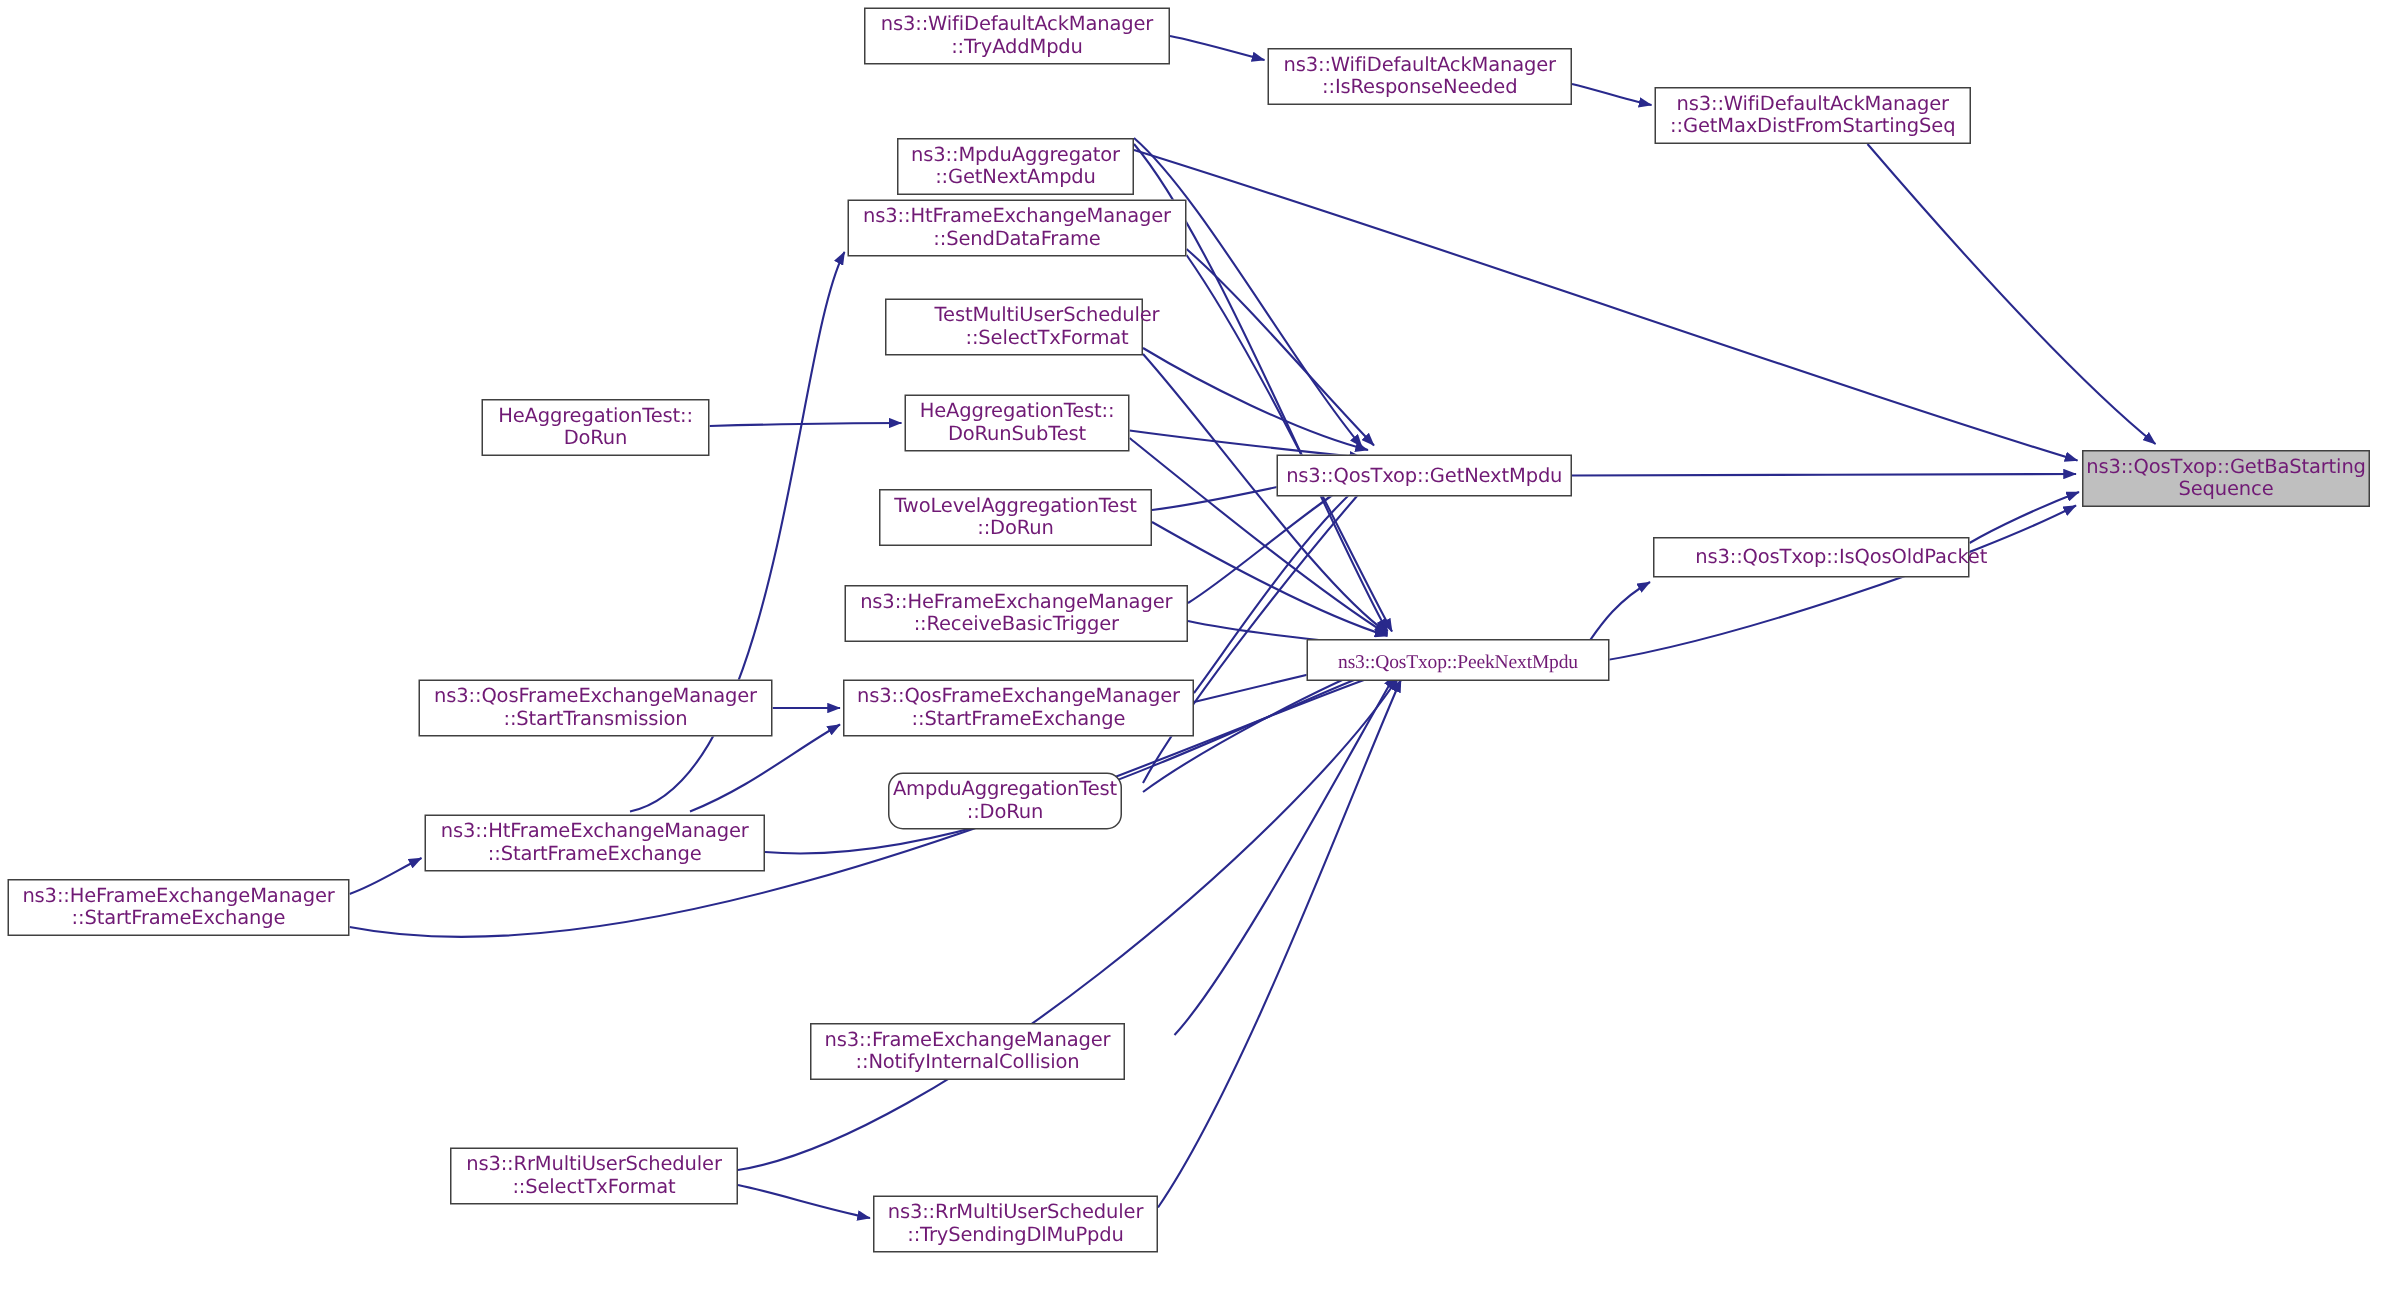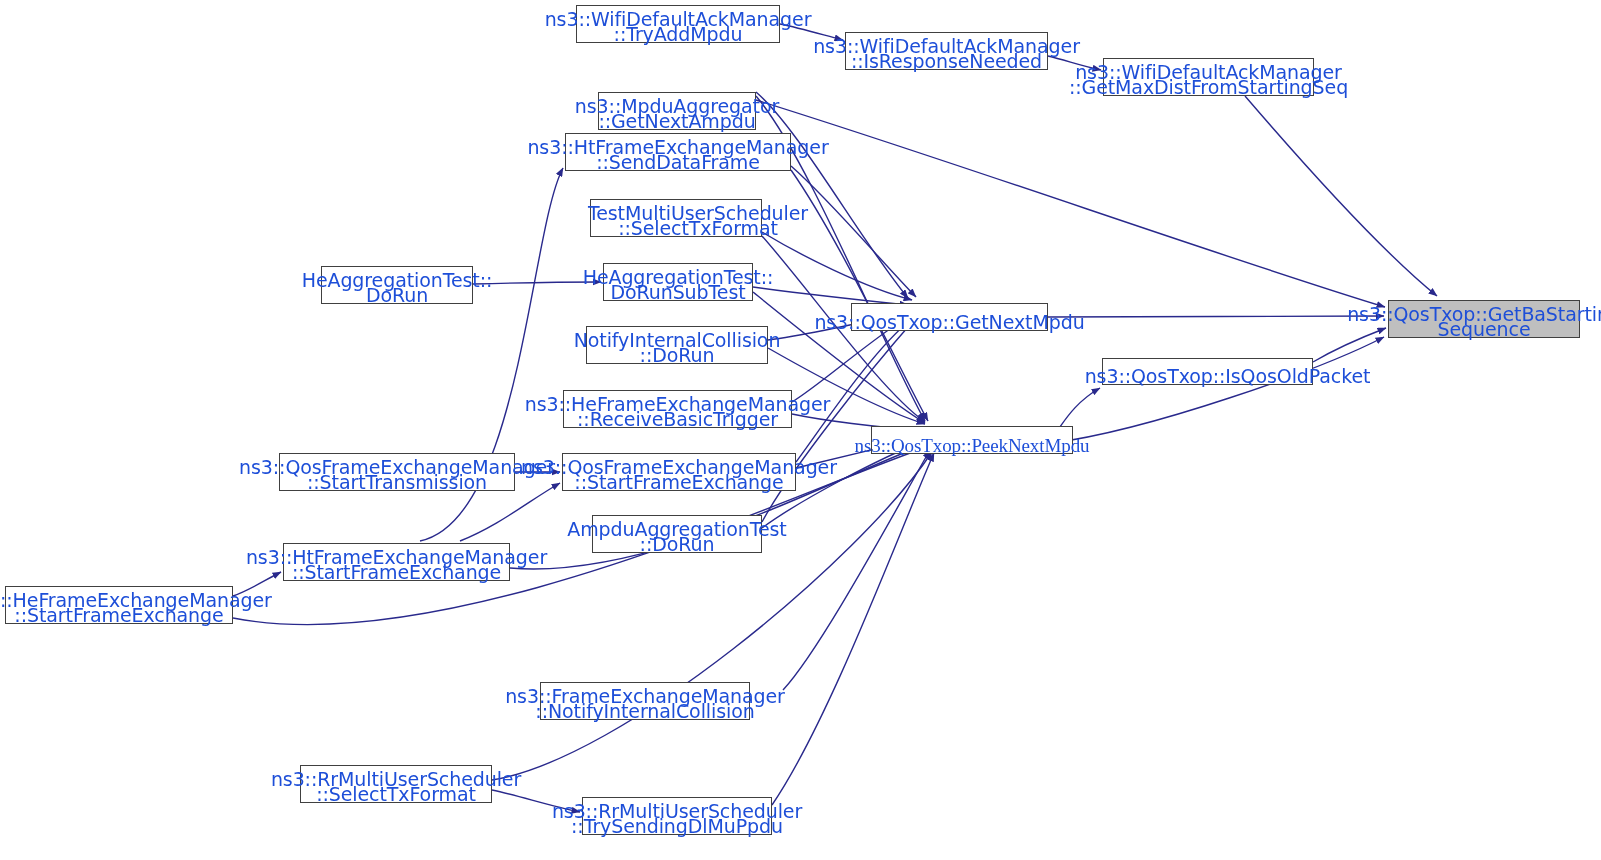--- a/index.html
+++ b/index.html
@@ -22,26 +22,26 @@
     top: 0;
     width: 1601px;
     height: 860px;
     pointer-events: none;
   }
   .node {
     position: absolute;
     box-sizing: border-box;
     border: 1px solid #404040;
     background: #ffffff;
-    color: #1d4ed8;
+    color: #701a75;
     display: flex;
-    align-items: flex-end;
+    align-items: center;
     justify-content: center;
     text-align: center;
-    font-size: 19px;
+    font-size: 13px;
     line-height: 15px;
     letter-spacing: -0.1px;
     white-space: pre-line;
     z-index: 5;
   }
   .node.highlight {
     background: #bfbfbf;
     border-color: #404040;
   }
   .node-label {
@@ -108,29 +108,29 @@
       <div class="node" style="left: 598px; top: 68px; width: 158px; height: 38px; margin-top: 24px;"><span class="node-label">ns3::MpduAggregator
 ::GetNextAmpdu</span></div>
       <div class="node" style="left: 565px; top: 133px; width: 226px; height: 38px;"><span class="node-label">ns3::HtFrameExchangeManager
 ::SendDataFrame</span></div>
       <div class="node" style="left: 590px; top: 199px; width: 172px; height: 38px; padding-left: 44px;"><span class="node-label">TestMultiUserScheduler
 ::SelectTxFormat</span></div>
       <div class="node" style="left: 321px; top: 266px; width: 152px; height: 38px;"><span class="node-label">HeAggregationTest::
 DoRun</span></div>
       <div class="node" style="left: 603px; top: 263px; width: 150px; height: 38px;"><span class="node-label">HeAggregationTest::
 DoRunSubTest</span></div>
-      <div class="node" style="left: 586px; top: 326px; width: 182px; height: 38px;"><span class="node-label">NotifyInternalCollision
+      <div class="node" style="left: 586px; top: 326px; width: 182px; height: 38px;"><span class="node-label">TwoLevelAggregationTest
 ::DoRun</span></div>
       <div class="node" style="left: 563px; top: 390px; width: 229px; height: 38px;"><span class="node-label">ns3::HeFrameExchangeManager
 ::ReceiveBasicTrigger</span></div>
       <div class="node" style="left: 279px; top: 453px; width: 236px; height: 38px;"><span class="node-label">ns3::QosFrameExchangeManager
 ::StartTransmission</span></div>
       <div class="node" style="left: 562px; top: 453px; width: 234px; height: 38px;"><span class="node-label">ns3::QosFrameExchangeManager
 ::StartFrameExchange</span></div>
-      <div class="node" style="left: 592px; top: 515px; width: 170px; height: 38px;"><span class="node-label">AmpduAggregationTest
+      <div class="node" style="left: 592px; top: 515px; width: 156px; height: 38px; border-radius: 10px;"><span class="node-label">AmpduAggregationTest
 ::DoRun</span></div>
       <div class="node" style="left: 283px; top: 543px; width: 227px; height: 38px;"><span class="node-label">ns3::HtFrameExchangeManager
 ::StartFrameExchange</span></div>
       <div class="node" style="left: 5px; top: 586px; width: 228px; height: 38px;"><span class="node-label">ns3::HeFrameExchangeManager
 ::StartFrameExchange</span></div>
       <div class="node" style="left: 540px; top: 682px; width: 210px; height: 38px;"><span class="node-label">ns3::FrameExchangeManager
 ::NotifyInternalCollision</span></div>
       <div class="node" style="left: 300px; top: 765px; width: 192px; height: 38px;"><span class="node-label">ns3::RrMultiUserScheduler
 ::SelectTxFormat</span></div>
       <div class="node" style="left: 582px; top: 797px; width: 190px; height: 38px;"><span class="node-label">ns3::RrMultiUserScheduler

